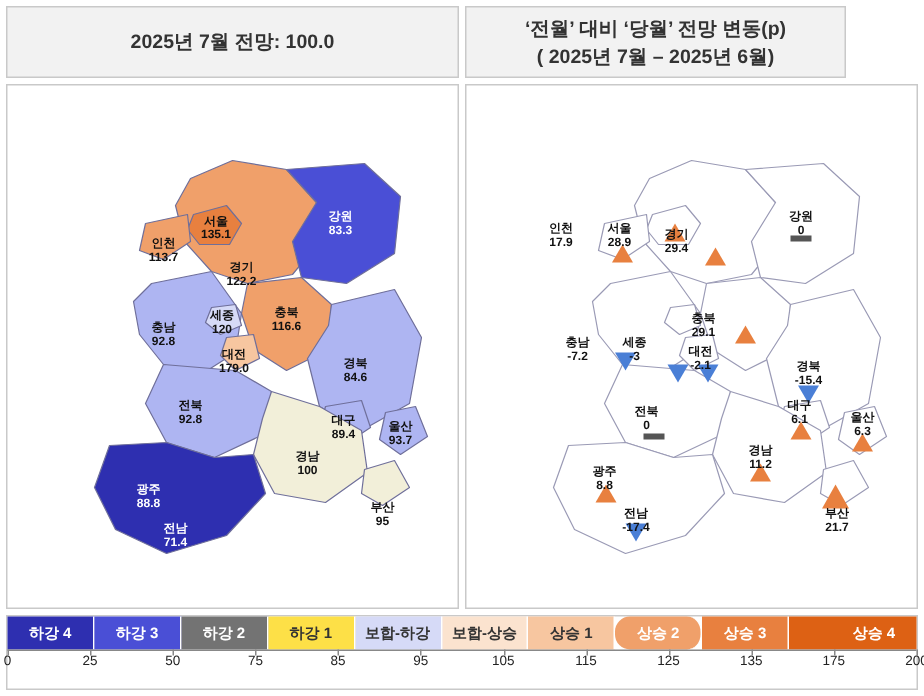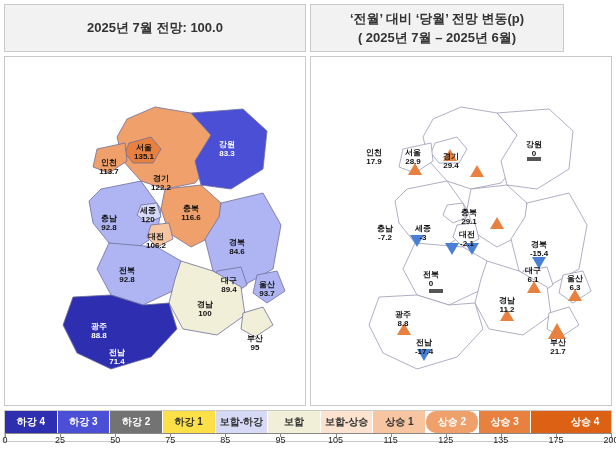--- a/index.html
+++ b/index.html
@@ -46,21 +46,21 @@
     white-space:nowrap;
     transform:translate(-50%,-50%);
     pointer-events:none;
   }
   .lbl .nm{display:block;font-weight:bold;}
   .lbl .vl{display:block;font-weight:bold;}
   .lbl.wht{color:#ffffff;}
 
   
   .legend{
-    position:absolute;left:4px;top:410px;width:608px;height:32px;
+    position:absolute;left:4px;top:410px;width:608px;height:50px;
     border:1px solid #c9c9c9;box-sizing:border-box;background:#fff;
   }
   .legrow{
     position:absolute;left:0;top:0;width:100%;height:22px;
     display:flex;
   }
   .legcell{
     flex:1 1 0;height:22px;
     display:flex;align-items:center;justify-content:center;
     font-size:10px;font-weight:bold;color:#ffffff;
@@ -160,21 +160,21 @@
       <div class="lbl" style="left:143px;top:158px;">
         <span class="nm">세종</span>
         <span class="vl">120</span>
       </div>
       <div class="lbl" style="left:186px;top:156px;">
         <span class="nm">충북</span>
         <span class="vl">116.6</span>
       </div>
       <div class="lbl" style="left:151px;top:184px;">
         <span class="nm">대전</span>
-        <span class="vl">106.2</span>
+        <span class="vl">179.0</span>
       </div>
       <div class="lbl" style="left:232px;top:190px;">
         <span class="nm">경북</span>
         <span class="vl">84.6</span>
       </div>
       <div class="lbl" style="left:122px;top:218px;">
         <span class="nm">전북</span>
         <span class="vl">92.8</span>
       </div>
       <div class="lbl" style="left:224px;top:228px;">
@@ -317,21 +317,20 @@
     </div>
   </div>
 
   <div class="legend">
     <div class="legrow" id="legrow">
         <div class="legcell" style="background: rgb(46, 47, 176); color: rgb(255, 255, 255);">하강 4</div>
         <div class="legcell" style="background: rgb(74, 79, 214); color: rgb(255, 255, 255);">하강 3</div>
         <div class="legcell" style="background: #737373; color: rgb(255, 255, 255);">하강 2</div>
         <div class="legcell" style="background: #fde047; color: rgb(51, 51, 51); text-align: center;">하강 1</div>
         <div class="legcell" style="background: rgb(214, 218, 247); color: rgb(51, 51, 51);">보합-하강</div>
-        <div class="legcell" style="background: rgb(242, 239, 217); color: rgb(51, 51, 51);">보합</div>
         <div class="legcell" style="background: rgb(251, 227, 207); color: rgb(51, 51, 51);">보합-상승</div>
         <div class="legcell" style="background: rgb(247, 198, 160); color: rgb(51, 51, 51);">상승 1</div>
         <div class="legcell" style="background: rgb(240, 160, 106); color: rgb(255, 255, 255); border-radius: 10px;">상승 2</div>
         <div class="legcell" style="background: rgb(232, 128, 63); color: rgb(255, 255, 255);">상승 3</div>
         <div class="legcell" style="background: rgb(221, 97, 20); color: rgb(255, 255, 255); padding-left: 28px;">상승 4</div>
       </div>
     <div class="axisline"></div>
     <div class="ticks" id="legticks">
         <div class="tick" style="left: 0%;">0</div>
         <div class="tick" style="left: 9.09091%;">25</div>

